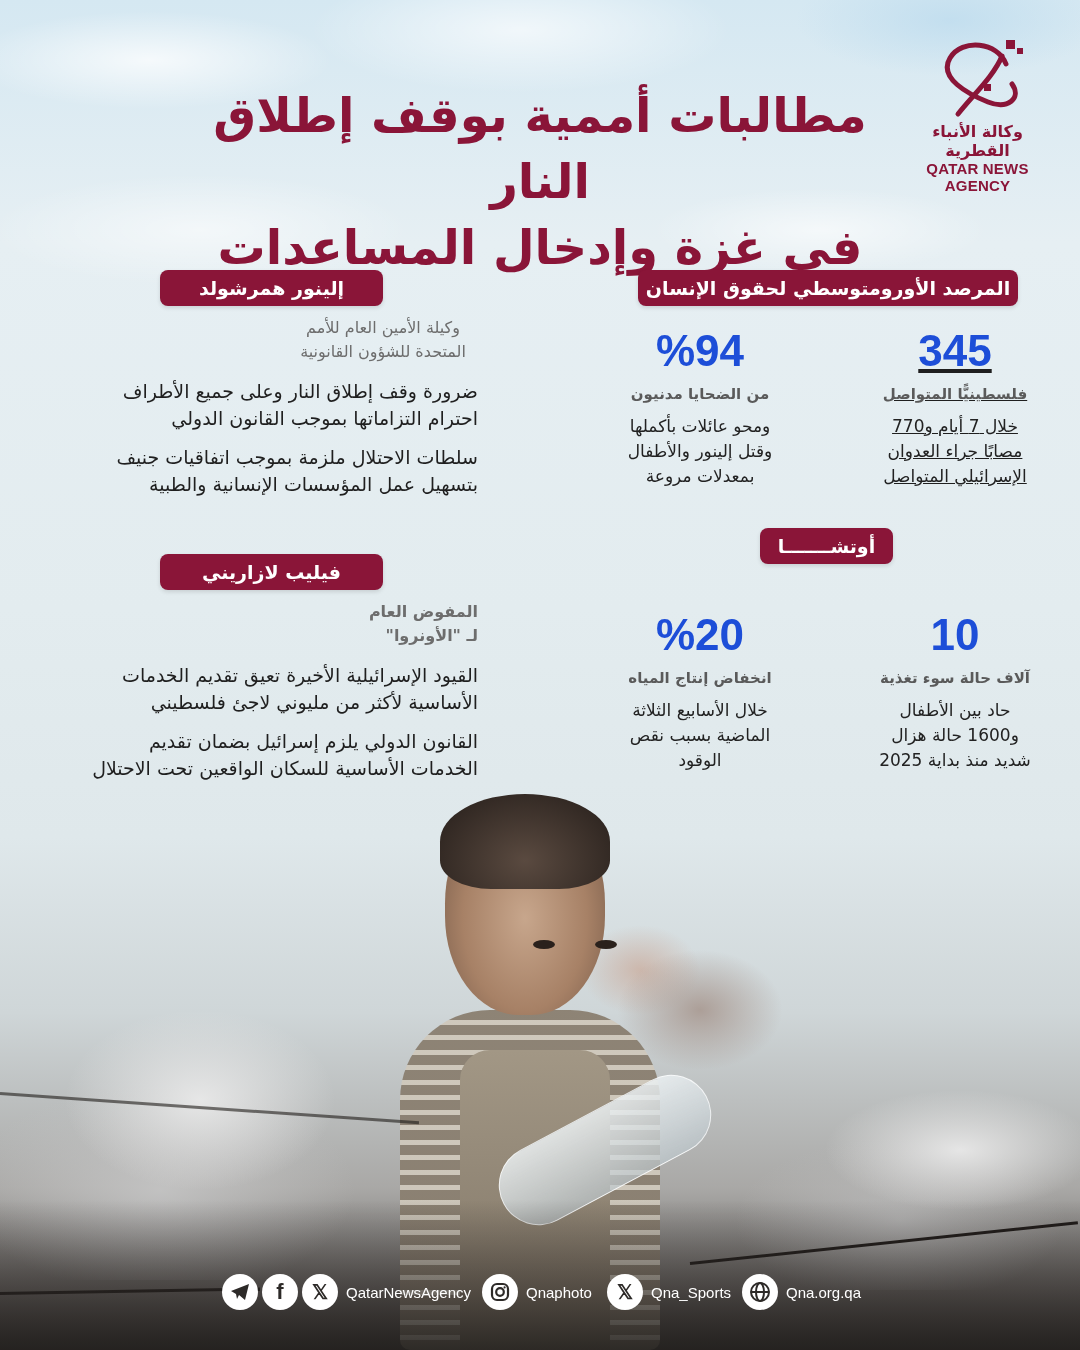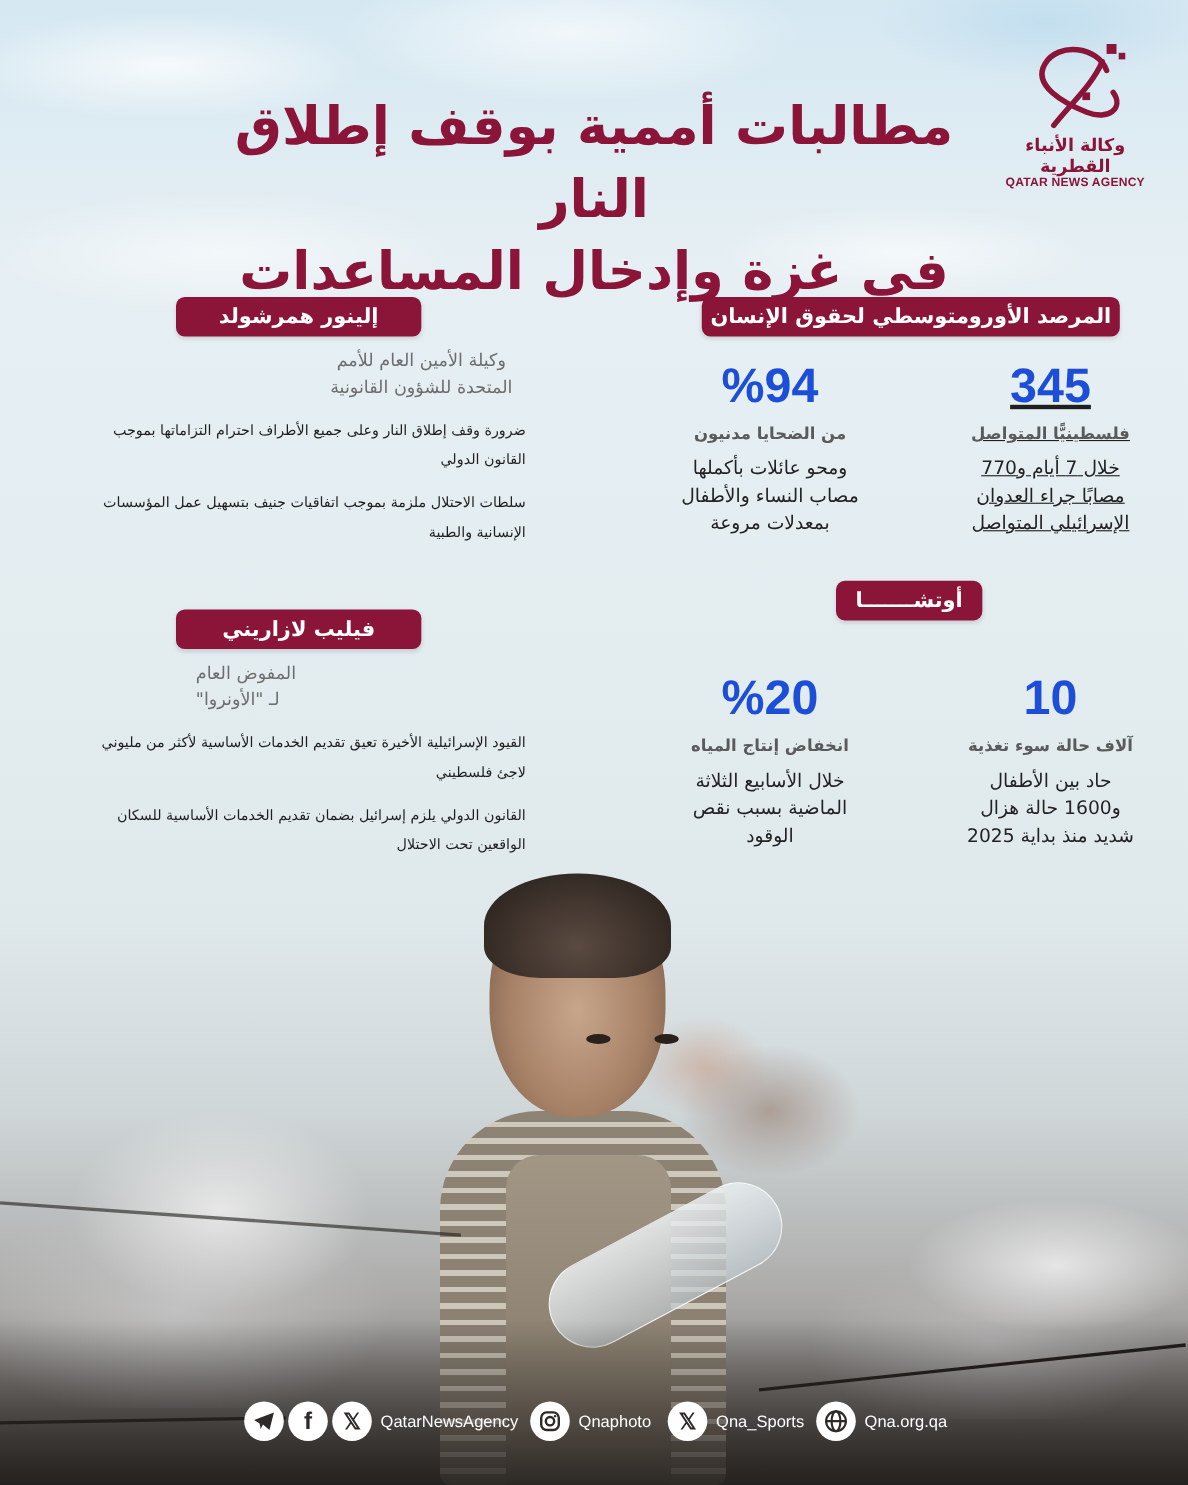--- a/index.html
+++ b/index.html
@@ -77,21 +77,21 @@
     background: linear-gradient(180deg, rgba(235,240,242,0.85), rgba(190,200,205,0.7));
     border: 1px solid rgba(255,255,255,0.7);
   }
   
   .wire { position: absolute; height: 3px; background: #1e1a18; transform-origin: left center; }
 
   
   .logo { position: absolute; left: 905px; top: 36px; width: 145px; text-align: center; }
   .logo svg { display: block; margin: 0 auto; }
   .logo .ar { font-size: 16px; font-weight: bold; color: #8a1538; margin-top: 2px; direction: rtl; }
-  .logo .en { font-family: "Liberation Sans", sans-serif; font-size: 11px; font-weight: bold; color: #8a1538; letter-spacing: 0.2px; }
+  .logo .en { font-family: "Liberation Sans", sans-serif; font-size: 15px; font-weight: bold; color: #8a1538; letter-spacing: 0.2px; }
 
   
   .title {
     position: absolute; left: 200px; top: 82px; width: 680px;
     direction: rtl; text-align: center;
     color: #8a1538; font-weight: bold; font-size: 48px; line-height: 66px;
     font-family: "DejaVu Sans", sans-serif;
   }
 
   
@@ -104,21 +104,21 @@
 
   .block { position: absolute; direction: rtl; text-align: center; }
   .stat-num {
     color: #1d4ed8; font-weight: bold; font-size: 44px; line-height: 50px;
     font-family: "Liberation Sans", sans-serif; direction: ltr;
   }
   .stat-label { color: #5a5a5a; font-size: 15px; font-weight: bold; line-height: 24px; margin-top: 6px; }
   .stat-desc { color: #222; font-size: 17px; line-height: 25px; margin-top: 8px; }
 
   .role { color: #6d6d6d; font-size: 16px; line-height: 24px; }
-  .para { color: #1f1f1f; font-size: 13px; line-height: 27px; text-align: right; margin-top: 14px; }
+  .para { color: #1f1f1f; font-size: 19px; line-height: 27px; text-align: right; margin-top: 14px; }
 
   
   .social { position: absolute; top: 1274px; height: 36px; display: flex; align-items: center; direction: ltr; }
   .circle {
     width: 36px; height: 36px; border-radius: 50%; background: #fff;
     display: flex; align-items: center; justify-content: center; margin-right: 4px;
     color: #2d2a28; font-weight: bold; font-family: "Liberation Sans", sans-serif;
   }
   .handle { color: #fff; font-family: "Liberation Sans", sans-serif; font-size: 15px; margin-left: 4px; }
 </style>
@@ -173,21 +173,21 @@
     <div>مصابًا جراء العدوان</div>
     <div>الإسرائيلي المتواصل</div>
   </div>
 </div>
 
 <div class="block" style="left:600px;top:326px;width:200px;">
   <div class="stat-num">%94</div>
   <div class="stat-label">من الضحايا مدنيون</div>
   <div class="stat-desc">
     <div>ومحو عائلات بأكملها</div>
-    <div>مصاب النساء والأطفال</div>
+    <div>وقتل إلينور والأطفال</div>
     <div>بمعدلات مروعة</div>
   </div>
 </div>
 
 <div class="pill" style="left:760px;top:528px;width:133px;">أوتشـــــــا</div>
 
 <div class="block" style="left:860px;top:610px;width:190px;">
   <div class="stat-num">10</div>
   <div class="stat-label">آلاف حالة سوء تغذية</div>
   <div class="stat-desc">
@@ -212,21 +212,21 @@
   <div class="role" style="padding-left:110px;text-align:center;width:300px;margin-left:auto;">
     <div>وكيلة الأمين العام للأمم</div>
     <div>المتحدة للشؤون القانونية</div>
   </div>
   <div class="para">ضرورة وقف إطلاق النار وعلى جميع الأطراف احترام التزاماتها بموجب القانون الدولي</div>
   <div class="para" style="margin-top:12px;">سلطات الاحتلال ملزمة بموجب اتفاقيات جنيف بتسهيل عمل المؤسسات الإنسانية والطبية</div>
 </div>
 
 <div class="pill" style="left:160px;top:554px;width:223px;text-align:center;">فيليب لازاريني</div>
 <div class="block" style="left:76px;top:600px;width:402px;">
-  <div class="role" style="text-align:left;width:300px;margin-left:auto;">
+  <div class="role" style="text-align:right;width:300px;margin-left:auto;font-weight:bold;">
     <div>المفوض العام</div>
     <div>لـ "الأونروا"</div>
   </div>
   <div class="para">القيود الإسرائيلية الأخيرة تعيق تقديم الخدمات الأساسية لأكثر من مليوني لاجئ فلسطيني</div>
   <div class="para" style="margin-top:12px;">القانون الدولي يلزم إسرائيل بضمان تقديم الخدمات الأساسية للسكان الواقعين تحت الاحتلال</div>
 </div>
 
 <div class="social" style="left:222px;">
   <div class="circle">
     <svg width="20" height="18" viewBox="0 0 20 18">

